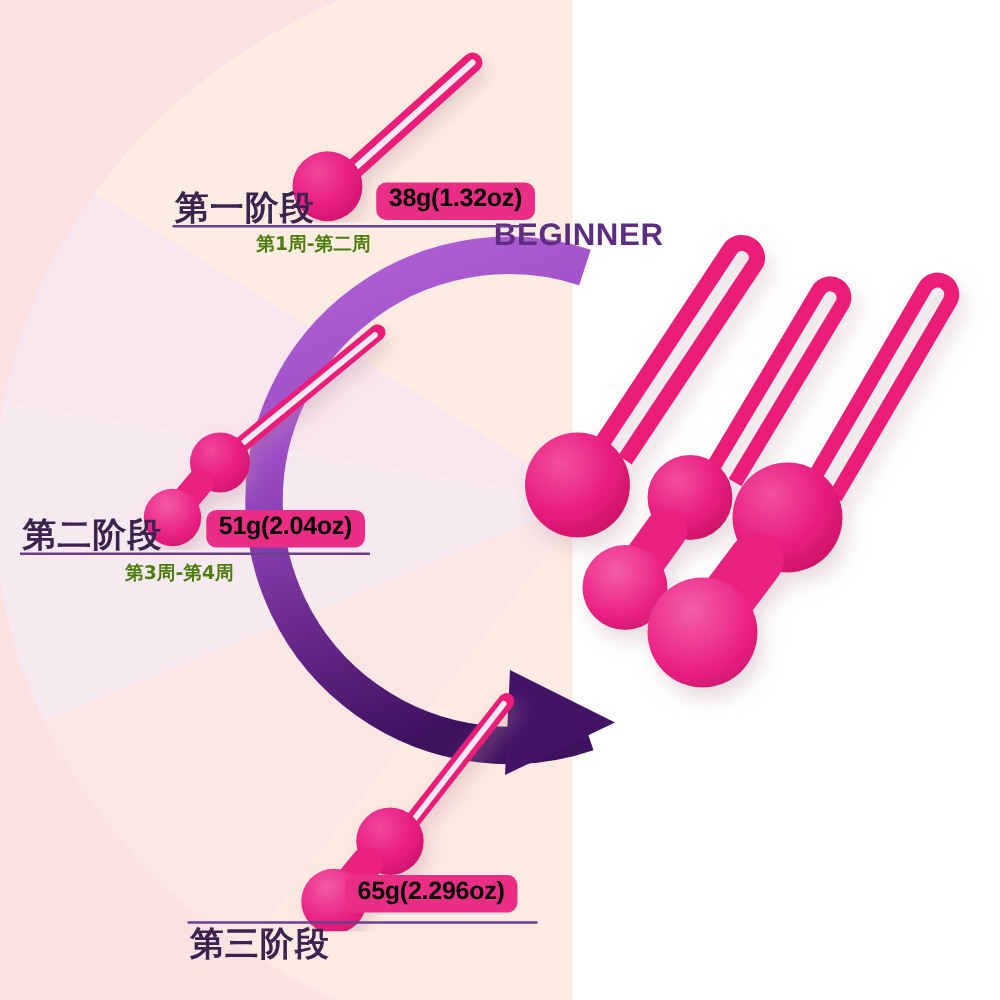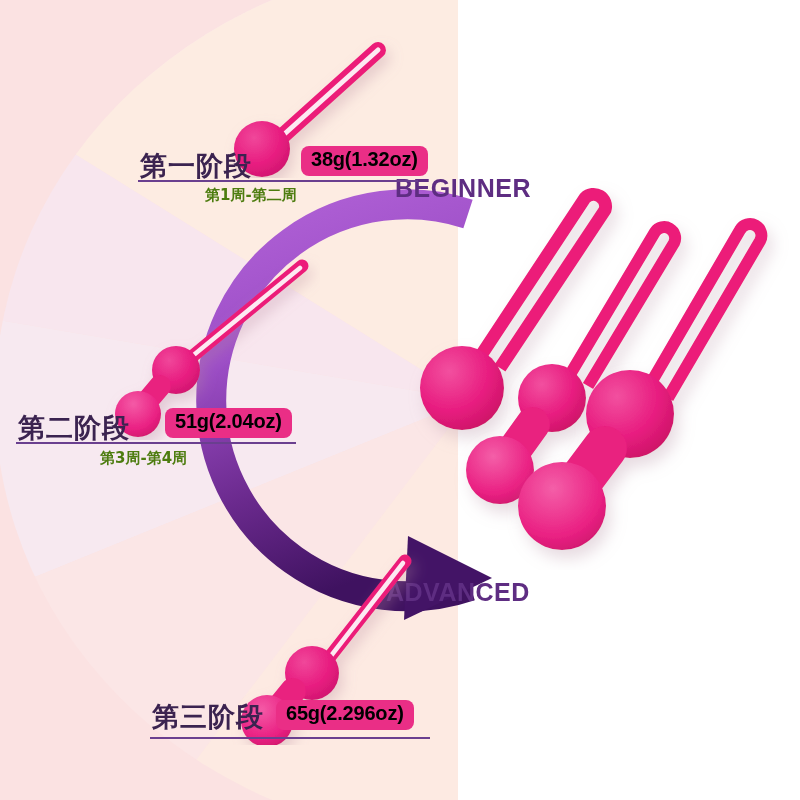--- a/index.html
+++ b/index.html
@@ -162,21 +162,20 @@
       <path d="M 468,214
                A 196,196 0 1 0 470,586" fill="none" stroke="url(#arcGrad)" stroke-width="30" stroke-linecap="butt"></path>
       <polygon points="438,548 438,612 500,580" fill="#3f1260" opacity="0"></polygon>
       <path d="M 420,552 L 420,612 L 490,578 Z" fill="#431466"></path>
       <path d="M 408,536 L 492,578 L 404,620 Z" fill="#431466"></path>
     </g>
   </svg>
 
 
   <div class="level-label" id="label-beginner">BEGINNER</div>
-  <div class="level-label" id="label-advanced">ADVANCED</div>
 
   <div class="stage-block">
     <svg class="product" style="left:218px; top:28px;" width="190" height="150" viewBox="0 0 190 150" xmlns="http://www.w3.org/2000/svg">
       <g filter="url(#softShadow)">
         <path d="M 60 112 L 160 22" stroke="#ec1e79" stroke-width="16" stroke-linecap="round" fill="none"></path>
         <path d="M 62 110 L 160 22" stroke="#fde9f2" stroke-width="5" stroke-linecap="round" fill="none"></path>
         <circle cx="44" cy="121" r="28" fill="url(#ballGrad)"></circle>
       </g>
     </svg>
 
@@ -207,21 +206,21 @@
     <svg class="product" style="left:215px; top:545px;" width="230" height="200" viewBox="0 0 230 200" xmlns="http://www.w3.org/2000/svg">
       <g filter="url(#softShadow)">
         <path d="M 110 118 L 190 16" stroke="#ec1e79" stroke-width="13" stroke-linecap="round" fill="none"></path>
         <path d="M 112 116 L 188 18" stroke="#fde9f2" stroke-width="4.5" stroke-linecap="round" fill="none"></path>
         <circle cx="97" cy="128" r="27" fill="url(#ballGrad)"></circle>
         <path d="M 78 146 L 60 168" stroke="#e9207f" stroke-width="26" stroke-linecap="round"></path>
         <circle cx="52" cy="176" r="26" fill="url(#ballGradB)"></circle>
       </g>
     </svg>
 
-    <div class="stage-name" style="left:152px; top:699px;">第三阶段</div>
+    <div class="stage-name" style="left:152px; top:737px;">第三阶段</div>
     <div class="weight-badge" style="left:276px; top:700px;">65g(2.296oz)</div>
     <div class="stage-rule" style="left:150px; top:737px; width:280px;"></div>
   </div>
 
   <svg class="product" style="left:400px; top:170px;" width="400" height="400" viewBox="0 0 400 400" xmlns="http://www.w3.org/2000/svg">
     <defs>
       <radialGradient id="pgA" cx="0.35" cy="0.3" r="0.85">
         <stop offset="0%" stop-color="#f2509f"></stop>
         <stop offset="55%" stop-color="#e81d80"></stop>
         <stop offset="100%" stop-color="#c5125f"></stop>

